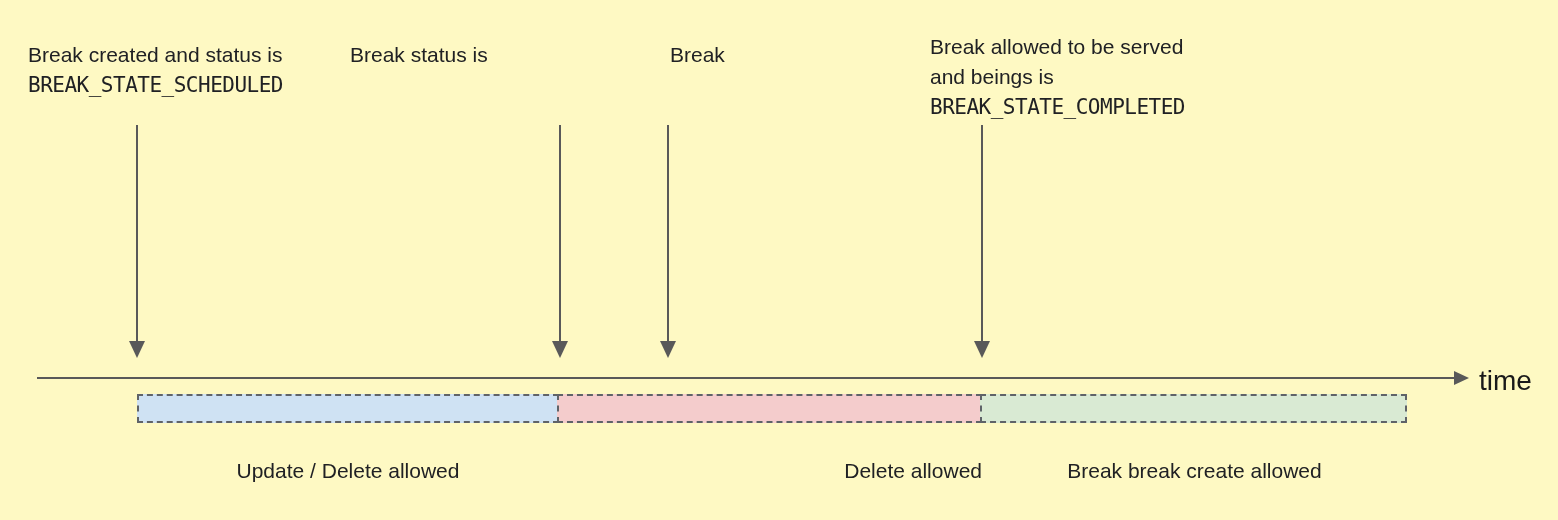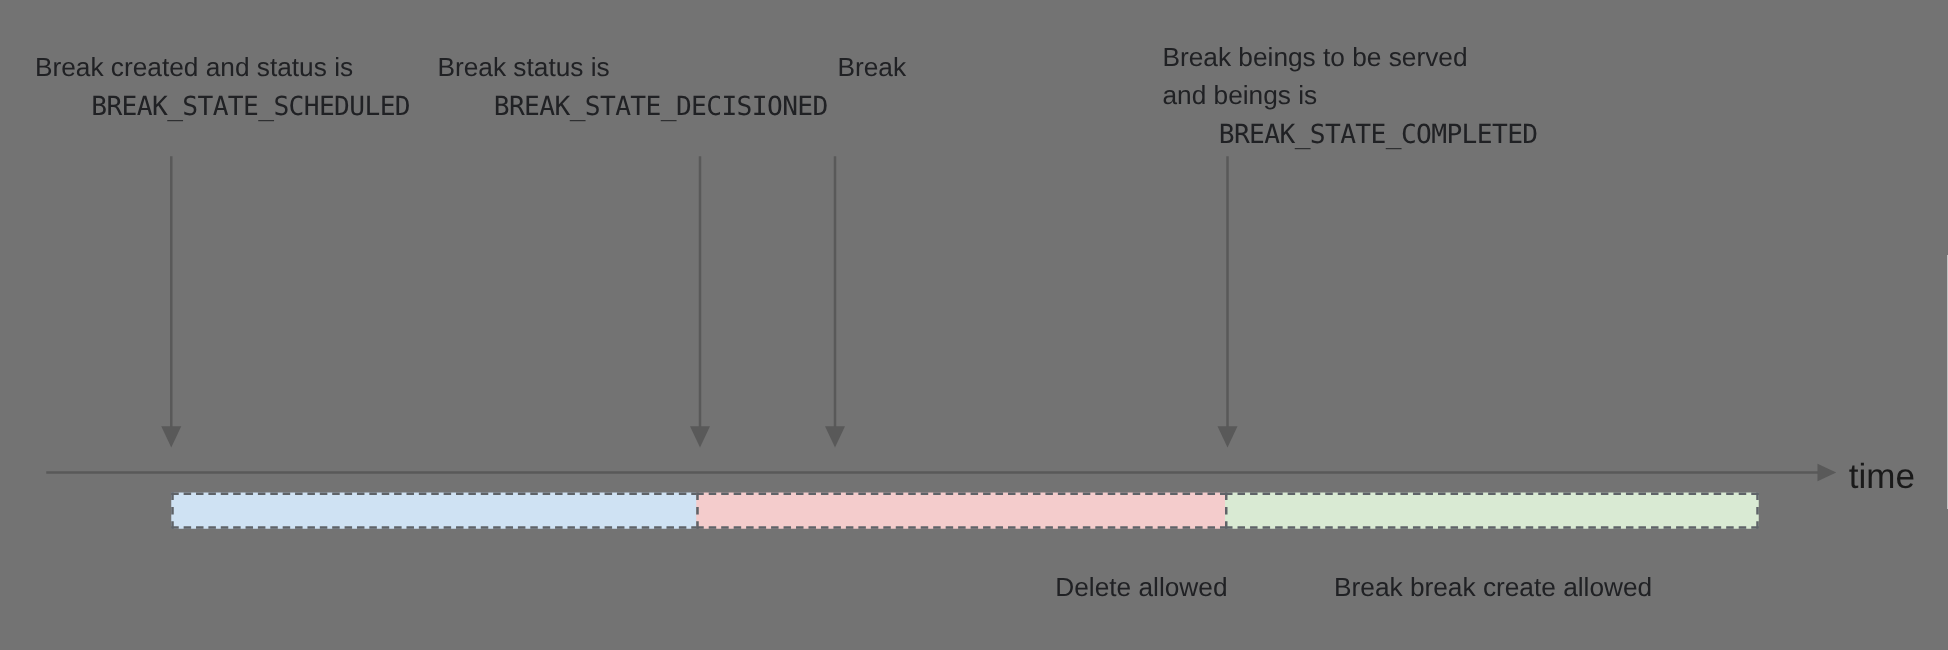--- a/index.html
+++ b/index.html
@@ -1,37 +1,36 @@
 <!DOCTYPE html>
 <html><head>
 <meta charset="utf-8">
 <style>
   html, body { margin: 0; padding: 0; background: #ffffff; }
   .canvas {
     position: relative;
     width: 1558px;
     height: 520px;
-    background: #737373;
+    background: #fef9c3;
     font-family: "Liberation Sans", sans-serif;
     color: #202124;
     overflow: hidden;
   }
   
   .annotation {
     position: absolute;
     top: 40px;
     font-size: 21px;
     line-height: 30px;
     white-space: nowrap;
   }
   .annotation .code {
     font-family: "DejaVu Sans Mono", monospace;
     font-size: 21px;
     letter-spacing: -0.5px;
-    margin-left: 45px;
   }
   
   .v-arrow {
     position: absolute;
     top: 125px;
     height: 233px;
     width: 16px;
     transform: translateX(-8px); 
   }
   .v-arrow .shaft {
@@ -103,29 +102,28 @@
 
 <div class="canvas">
 
   <div class="annotation" style="left:28px;">
     <div>Break created and status is</div>
     <div class="code">BREAK_STATE_SCHEDULED</div>
   </div>
 
   <div class="annotation" style="left:350px;">
     <div>Break status is</div>
-    <div class="code">BREAK_STATE_DECISIONED</div>
   </div>
 
   <div class="annotation" style="left:670px;">
     <div>Break</div>
   </div>
 
   <div class="annotation" style="left:930px; top:32px;">
-    <div>Break beings to be served</div>
+    <div>Break allowed to be served</div>
     <div>and beings is</div>
     <div class="code">BREAK_STATE_COMPLETED</div>
   </div>
 
   <div class="v-arrow" style="left:137px;">
     <div class="shaft"></div>
     <div class="head"></div>
   </div>
   <div class="v-arrow" style="left:560px;">
     <div class="shaft"></div>
@@ -143,16 +141,17 @@
   <div class="time-axis-line"></div>
   <div class="time-axis-head"></div>
   <div class="time-label">time</div>
 
   <div class="segments">
     <div class="segment seg-0" style="background-color: rgb(207, 226, 243);"></div>
     <div class="segment seg-1" style="background-color: rgb(244, 204, 204);"></div>
     <div class="segment seg-2" style="background-color: rgb(217, 234, 211);"></div>
   </div>
 
+  <div class="seg-label seg-label-0">Update / Delete allowed</div>
   <div class="seg-label seg-label-1">Delete allowed</div>
   <div class="seg-label seg-label-2">Break break create allowed</div>
 
 </div>
 
 </body></html>

